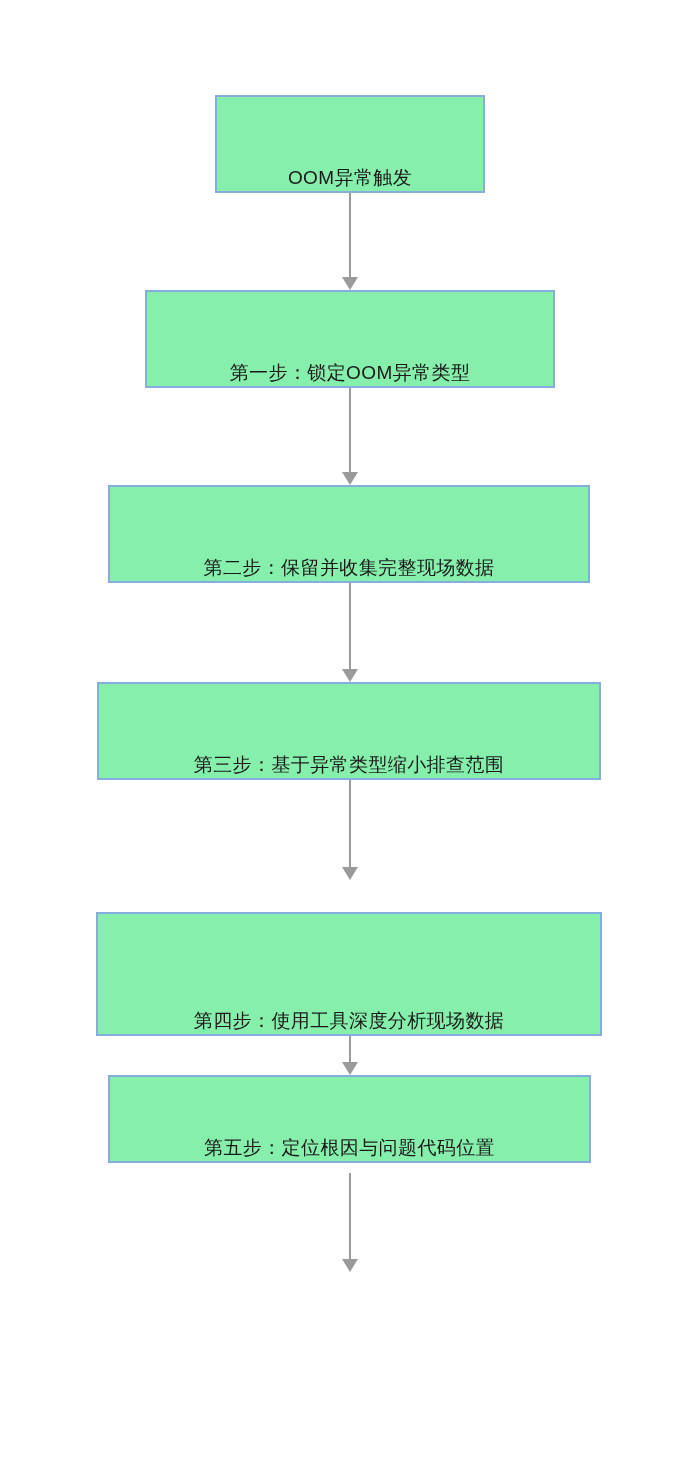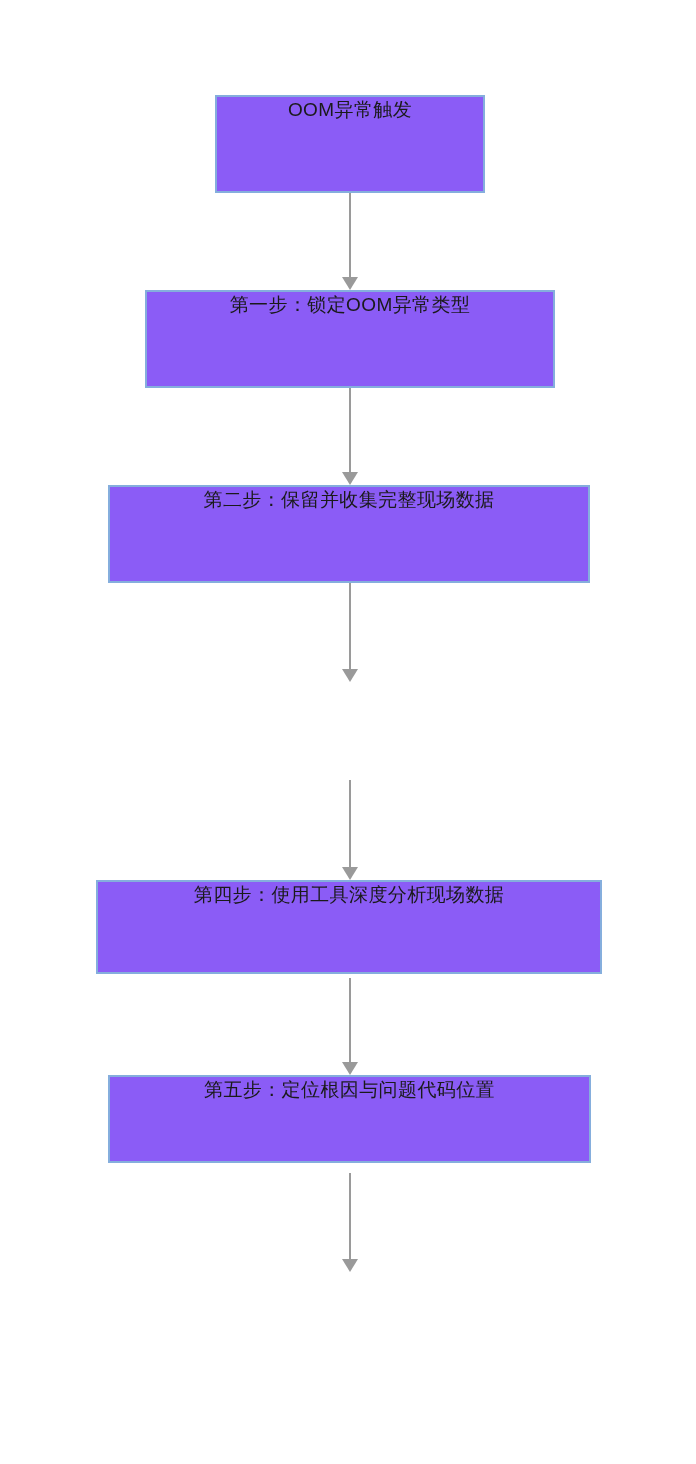--- a/index.html
+++ b/index.html
@@ -15,24 +15,24 @@
     position: relative;
     width: 696px;
     height: 1464px;
     background: #ffffff;
     overflow: hidden;
     margin: 0 auto;
   }
   .flow-node {
     position: absolute;
     box-sizing: border-box;
-    background: #8b5cf6;
+    background: #86efac;
     border: 2px solid #85aedd;
     display: flex;
-    align-items: flex-start;
+    align-items: flex-end;
     justify-content: center;
     text-align: center;
     z-index: 2;
   }
   .flow-node-label {
     font-size: 19px;
     line-height: 1.35;
     color: #1a1a1a;
     font-weight: 400;
     letter-spacing: 0.4px;
@@ -83,19 +83,22 @@
     </svg>
     <div class="flow-node" id="node-trigger" style="left: 215px; top: 95px; width: 270px; height: 98px;">
       <span class="flow-node-label">OOM异常触发</span>
     </div>
     <div class="flow-node" id="node-step-1" style="left: 145px; top: 290px; width: 410px; height: 98px;">
       <span class="flow-node-label">第一步：锁定OOM异常类型</span>
     </div>
     <div class="flow-node" id="node-step-2" style="left: 108px; top: 485px; width: 482px; height: 98px;">
       <span class="flow-node-label">第二步：保留并收集完整现场数据</span>
     </div>
-    <div class="flow-node" id="node-step-4" style="left: 96px; top: 880px; width: 506px; height: 94px;">
+    <div class="flow-node" id="node-step-3" style="left: 97px; top: 682px; width: 504px; height: 98px;">
+      <span class="flow-node-label">第三步：基于异常类型缩小排查范围</span>
+    </div>
+    <div class="flow-node" id="node-step-4" style="left: 96px; top: 912px; width: 506px; height: 124px;">
       <span class="flow-node-label">第四步：使用工具深度分析现场数据</span>
     </div>
     <div class="flow-node" id="node-step-5" style="left: 108px; top: 1075px; width: 483px; height: 88px;">
       <span class="flow-node-label">第五步：定位根因与问题代码位置</span>
     </div>
   </div>
 
 </body></html>

